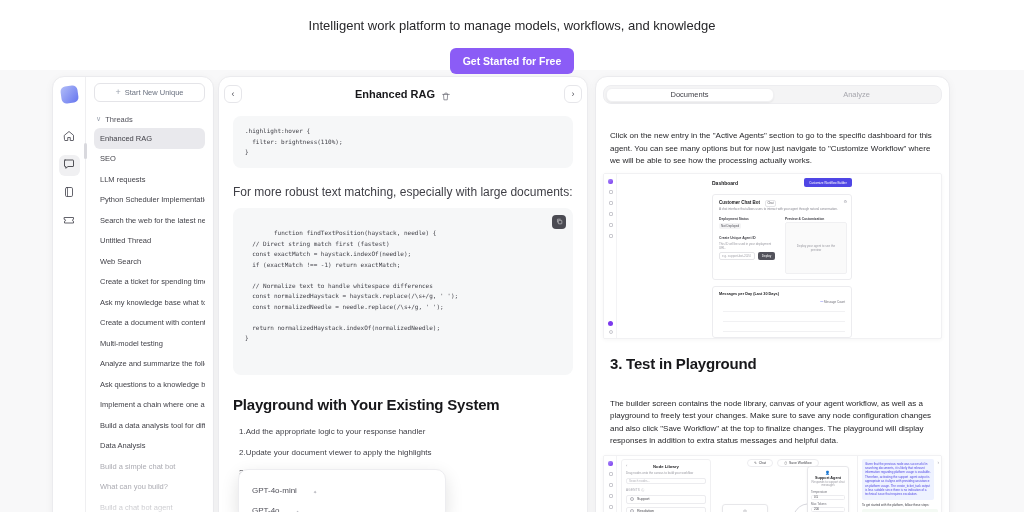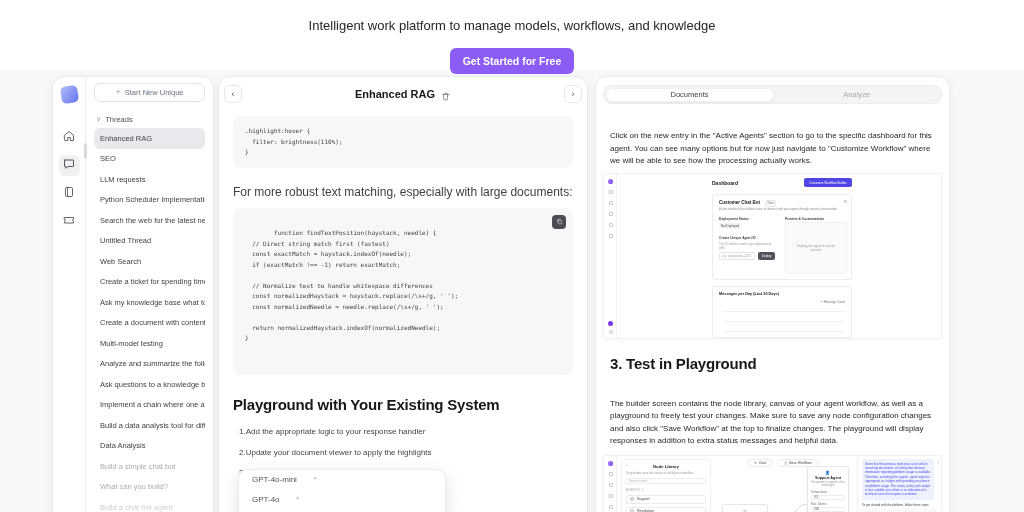--- a/index.html
+++ b/index.html
@@ -51,21 +51,21 @@
   .h2{font-size:15px;font-weight:bold;color:#18181b;letter-spacing:-.2px}
   .h2.first{margin-top:21px}
   .h2.second{margin-top:21px}
   .para{font-size:12px;color:#3f3f46;margin-top:18px;line-height:12px}
   .code2{margin-top:10px}
   .doc-steps{margin-top:9px}
   .doc-step{display:flex;font-size:8px;color:#3f3f46;height:20.5px;align-items:center;padding-left:6px}
   .doc-step .num::after{content:". "}
   .model-menu{position:absolute;left:19px;top:392px;width:208px;background:#fff;border:1px solid #ededf0;
     border-radius:10px;box-shadow:0 6px 18px rgba(0,0,0,.12);padding:5px 4px;z-index:9}
-  .model-item{height:20px;display:flex;align-items:flex-start;gap:16px;padding:0 9px;border-radius:6px;
+  .model-item{height:20px;display:flex;align-items:flex-end;gap:16px;padding:0 9px;border-radius:6px;
     font-size:8px;color:#52525b;cursor:pointer}
   .model-glyph{font-size:5px;color:#b5b5bc}
   
   .guide{left:595px;width:355px;overflow:hidden}
   .tabbar{margin:8px 7px 0 7px;height:19px;background:#f4f4f5;border:1px solid #ededf0;border-radius:8px;
     display:flex;padding:1.5px}
   .tab{flex:1;display:flex;align-items:center;justify-content:center;font-size:7.5px;color:#a6a6ad;
     border-radius:6px;cursor:pointer}
   .tab.active{background:#fff;color:#3f3f46;box-shadow:0 1px 2px rgba(0,0,0,.06);border:1px solid #f0f0f2}
   .guide-body{padding:0 14px}

